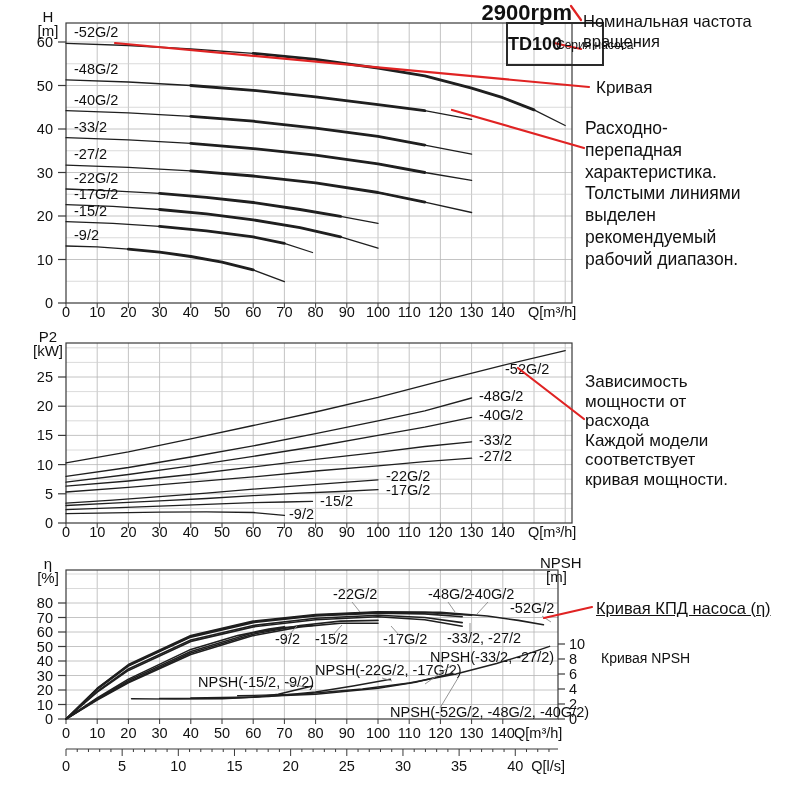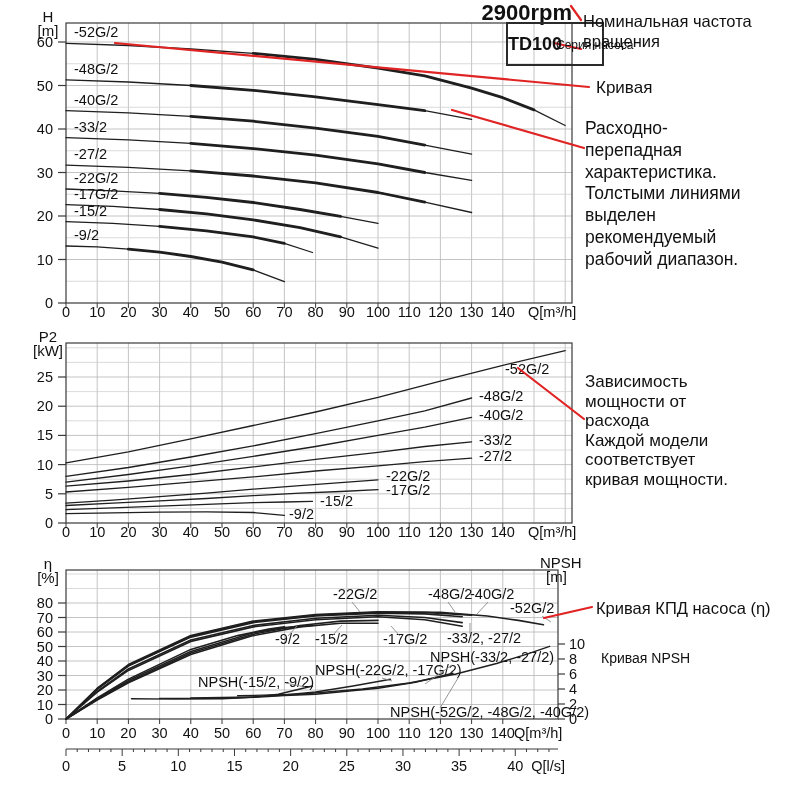--- a/index.html
+++ b/index.html
@@ -9,21 +9,21 @@
   .txt{position:absolute;z-index:2;white-space:pre-line;}
   .rpm{left:440px;top:0px;width:132px;text-align:right;font-size:22px;font-weight:bold;}
   .tdbox{left:506px;top:22px;width:94px;height:40px;border:2px solid #2a2a2a;
          display:flex;align-items:center;justify-content:flex-start;background:#fff0;
          font-size:18px;font-weight:bold;z-index:2;position:absolute;}
   .n-freq{left:583px;top:11px;width:212px;font-size:16.5px;line-height:20px;}
   .n-series{left:556px;top:38px;width:210px;font-size:12px;}
   .n-model{left:596px;top:78px;width:200px;font-size:17px;}
   .n-flow{left:585px;top:118px;width:218px;font-size:17.5px;line-height:21.8px;}
   .n-power{left:585px;top:372px;width:218px;font-size:17px;line-height:19.5px;}
-  .n-eff{left:596px;top:599px;width:204px;font-size:16.5px;}
+  .n-eff{left:596px;top:599px;width:204px;font-size:16.5px;text-decoration:underline;}
   .n-npsh{left:601px;top:650px;width:200px;font-size:14px;}
 </style>
 </head>
 <body>
 
 <svg id="charts" width="800" height="800" viewBox="0 0 800 800">
     <g>
       <g>
         <line x1="97.2" y1="23" x2="97.2" y2="303" stroke="#b5b5b5" stroke-width="0.8"></line>
         <line x1="128.4" y1="23" x2="128.4" y2="303" stroke="#b5b5b5" stroke-width="0.8"></line>

